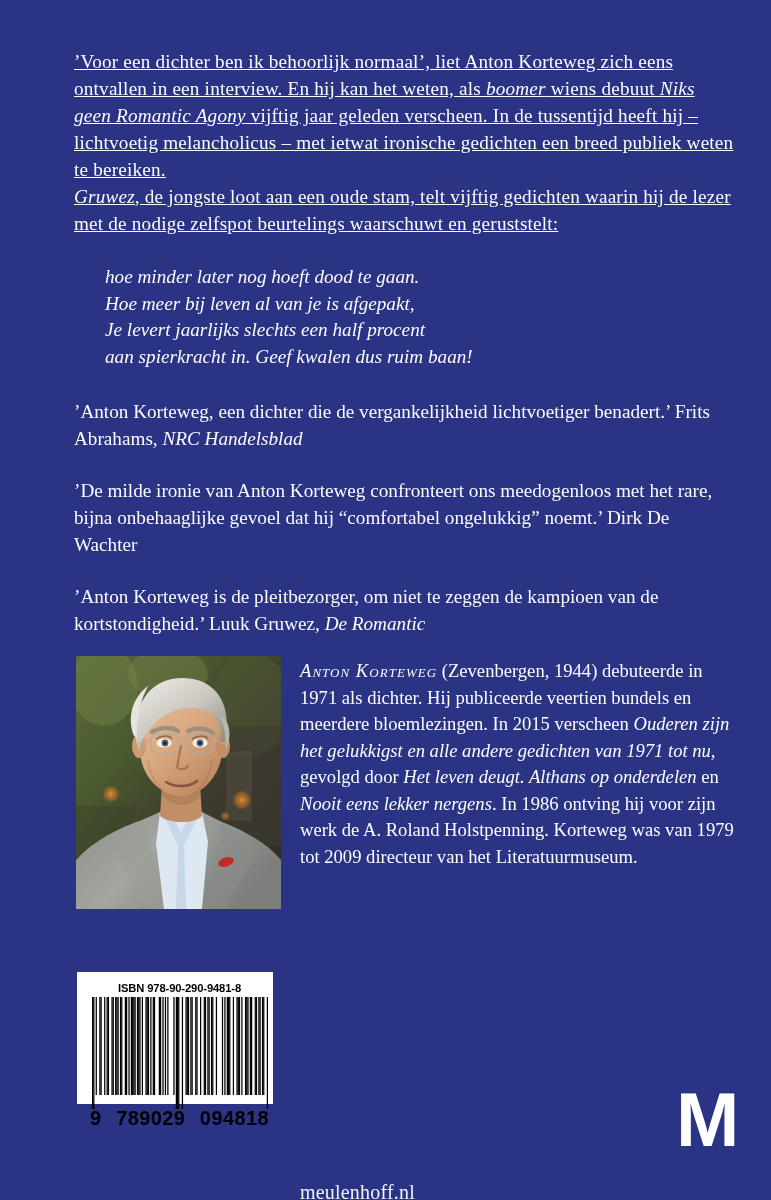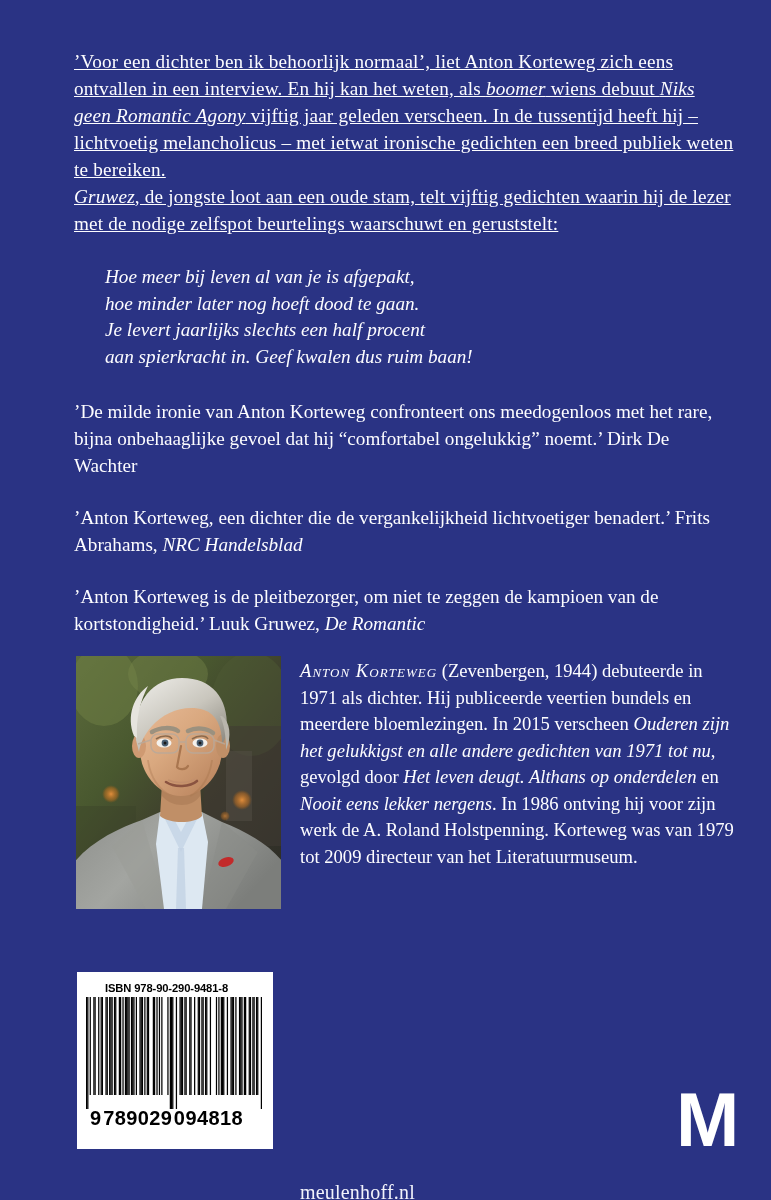--- a/index.html
+++ b/index.html
@@ -100,23 +100,23 @@
     letter-spacing: 0.055em;
     font-style: italic;
   }
 
   
   .barcode-box {
     position: absolute;
     left: 77px;
     top: 972px;
     width: 196px;
-    height: 177px;
+    height: 132px;
     background: #ffffff;
-    padding: 8px 26px 6px 9px;
+    padding: 8px 0 6px 9px;
   }
 
   .barcode-isbn {
     text-align: center;
     font-family: "Liberation Sans", "DejaVu Sans", sans-serif;
     font-size: 11.2px;
     font-weight: 700;
     color: #000000;
     letter-spacing: -0.01em;
     margin-top: 2px;
@@ -164,31 +164,31 @@
 
 <div class="cover">
 
   <div class="content">
 
     <p class="body-copy"><span>’Voor een dichter ben ik behoorlijk normaal’, liet Anton Korteweg zich eens ontvallen in een interview. En hij kan het weten, als </span><em>boomer</em><span> wiens debuut </span><em>Niks geen Romantic Agony</em><span> vijftig jaar geleden verscheen. In de tussentijd heeft hij – lichtvoetig melancholicus – met ietwat ironische gedichten een breed publiek weten te bereiken.</span></p>
 
     <p class="body-copy"><em>Gruwez</em><span>, de jongste loot aan een oude stam, telt vijftig gedichten waarin hij de lezer met de nodige zelfspot beurtelings waarschuwt en geruststelt:</span></p>
 
     <div class="poem">
+      <div class="line">hoe minder later nog hoeft dood te gaan.</div>
       <div class="line">Hoe meer bij leven al van je is afgepakt,</div>
-      <div class="line">hoe minder later nog hoeft dood te gaan.</div>
       <div class="line">Je levert jaarlijks slechts een half procent</div>
       <div class="line">aan spierkracht in. Geef kwalen dus ruim baan!</div>
     </div>
 
     <div class="quotes">
 
+      <p class="quote"><span>’Anton Korteweg, een dichter die de vergankelijkheid lichtvoetiger benadert.’ Frits Abrahams, </span><em>NRC Handelsblad</em></p>
+
       <p class="quote"><span>’De milde ironie van Anton Korteweg confronteert ons meedogenloos met het rare, bijna onbehaaglijke gevoel dat hij “comfortabel ongelukkig” noemt.’ Dirk De Wachter</span><em></em></p>
-
-      <p class="quote"><span>’Anton Korteweg, een dichter die de vergankelijkheid lichtvoetiger benadert.’ Frits Abrahams, </span><em>NRC Handelsblad</em></p>
 
       <p class="quote"><span>’Anton Korteweg is de pleitbezorger, om niet te zeggen de kampioen van de kortstondigheid.’ Luuk Gruwez, </span><em>De Romantic</em></p>
 
     </div>
   </div>
 
   <div class="author-block">
 
     <div class="author-photo">
       <svg viewBox="0 0 205 253" preserveAspectRatio="none" aria-hidden="true">

